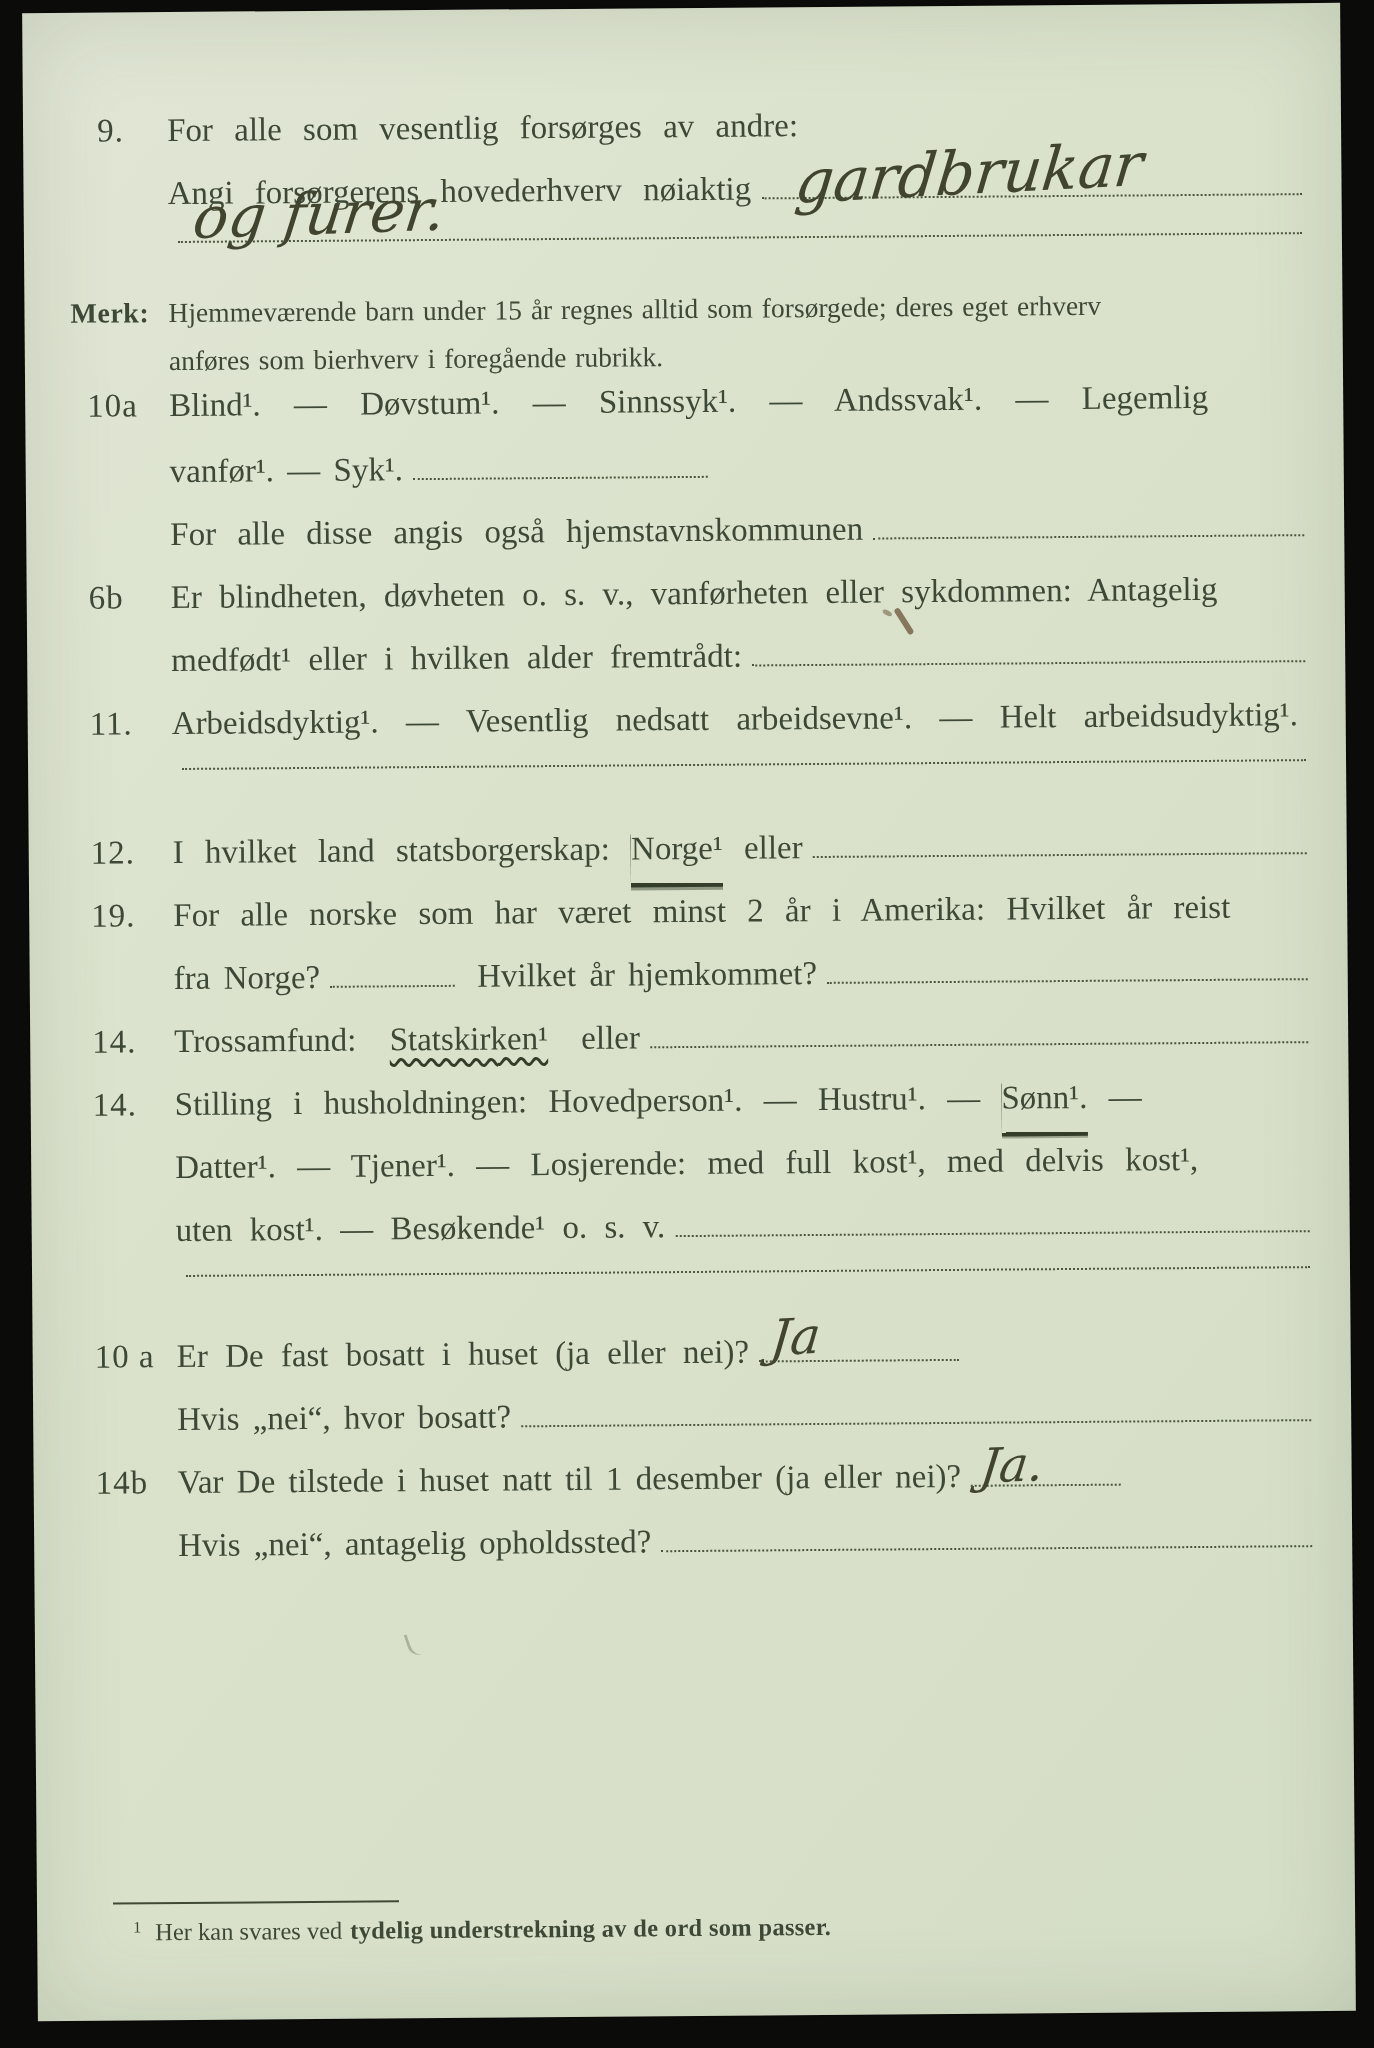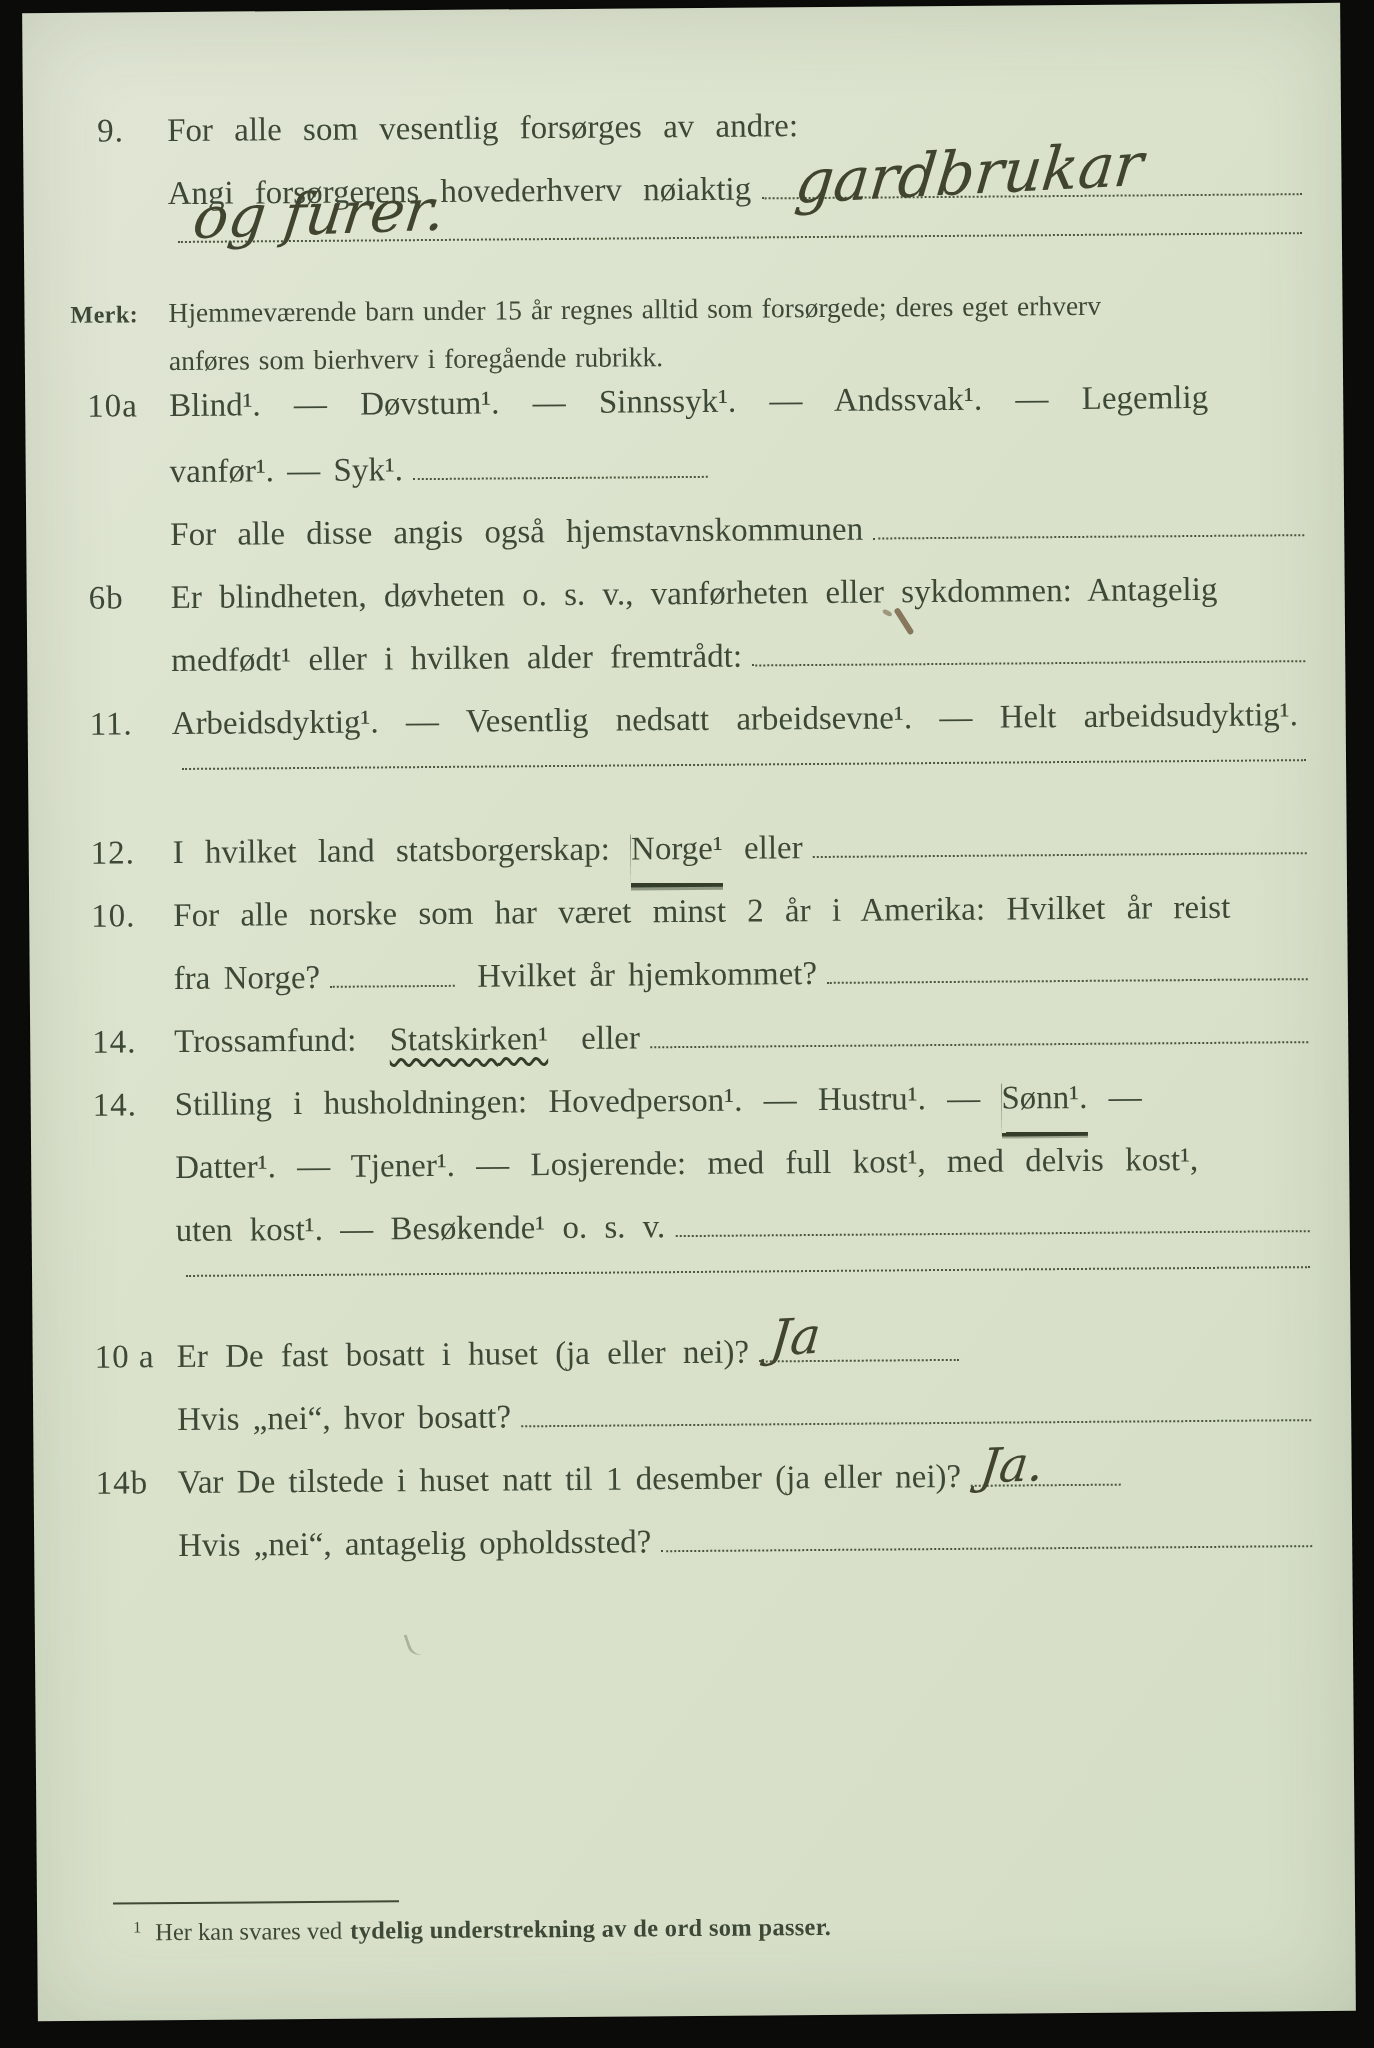--- a/index.html
+++ b/index.html
@@ -59,21 +59,21 @@
 
   
   .h66{height:66px;}
   .h56{height:56px;}
   .h48{height:48px;}
   .h42{height:42px;}
 
   .merk-label{
     flex:0 0 98px;
     margin-left:-16px;
-    font-size:24px;
+    font-size:28px;
     font-weight:bold;
     letter-spacing:.5px;
   }
   .merk-txt{font-size:27.5px;white-space:nowrap;}
 
   
   .u-thick{
     box-shadow:0 4px 0 #343d2a, 0 7px 0 rgba(52,61,42,.45);
     padding-bottom:17px;
   }
@@ -240,21 +240,21 @@
       <div class="fill"></div>
     </div>
 
     <div class="row">
       <div class="num">12.</div>
       <div class="txt ws4"><span>I hvilket land statsborgerskap:</span> <span class="u-thick">Norge¹</span> <span>eller</span></div>
       <div class="fill"></div>
     </div>
 
     <div class="row">
-      <div class="num">10.</div>
+      <div class="num">19.</div>
       <div class="txt ws4">For alle norske som har været minst 2 år i Amerika: Hvilket år reist</div>
     </div>
     <div class="row">
       <div class="num"></div>
       <div class="txt ws2">fra Norge?</div>
       <div class="fill f125"></div>
       <div class="txt ws2" style="margin-left:22px;">Hvilket år hjemkommet?</div>
       <div class="fill"></div>
     </div>
 

